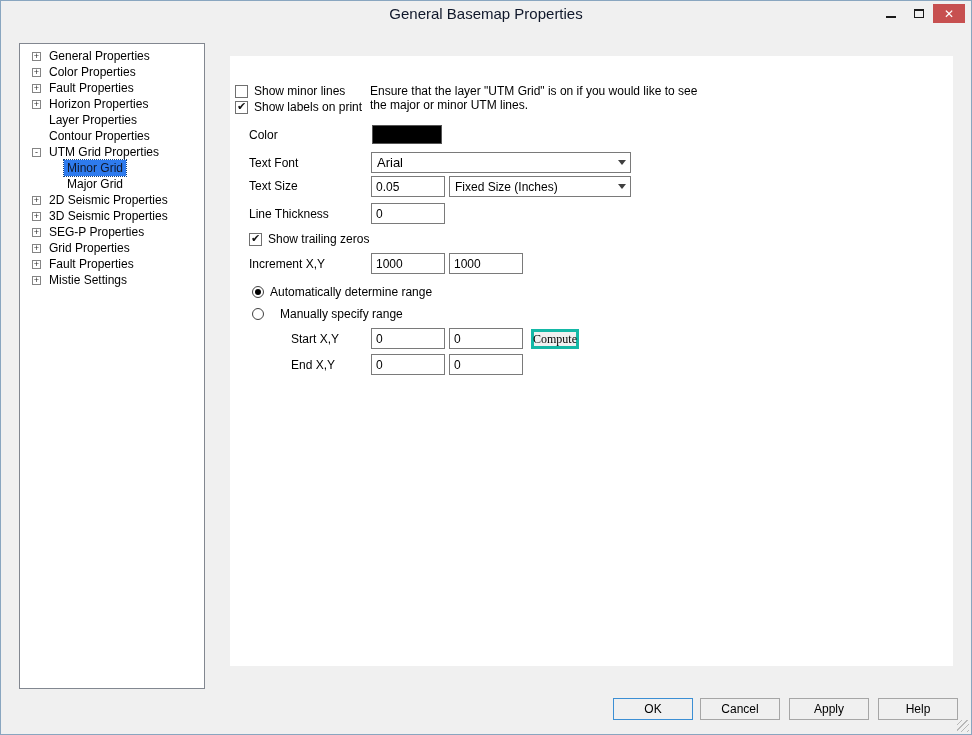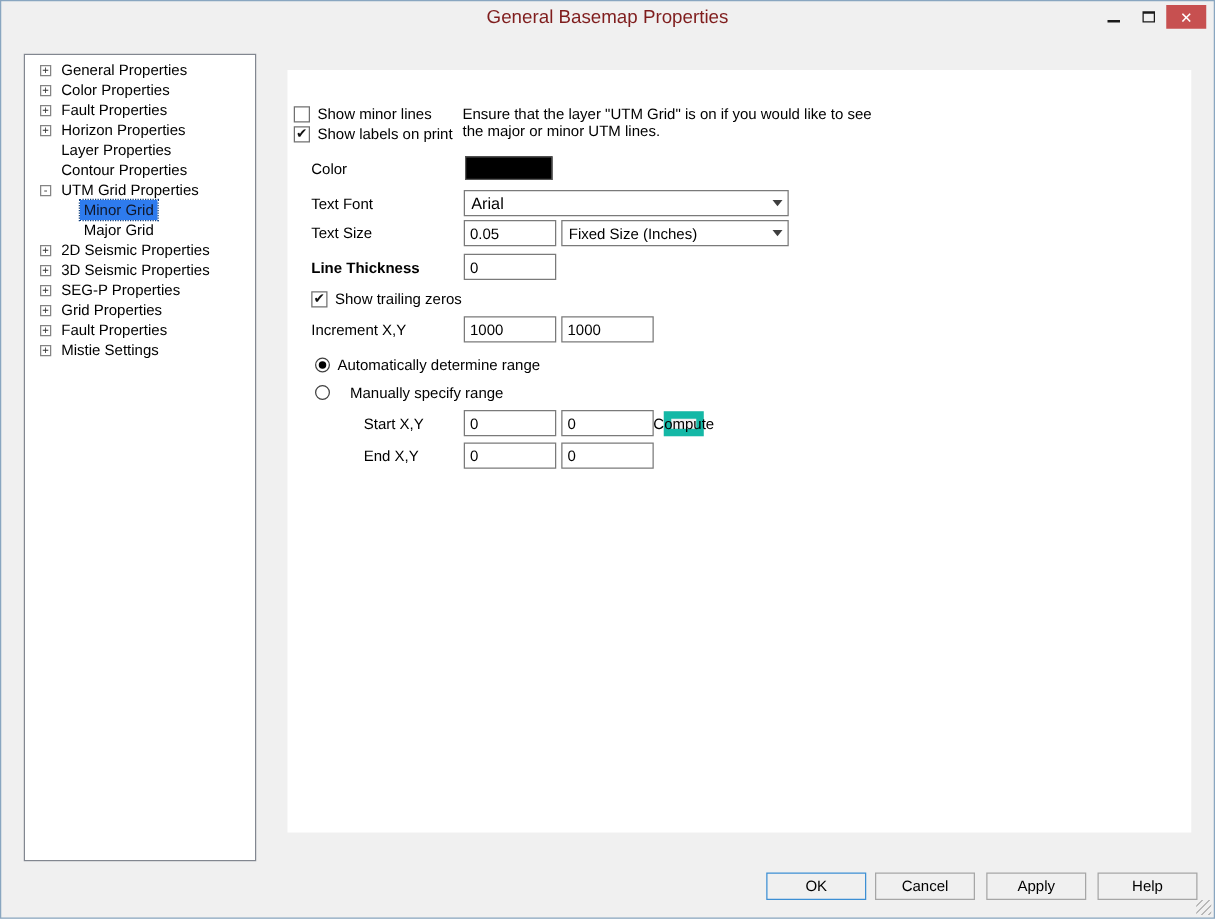--- a/index.html
+++ b/index.html
@@ -2,21 +2,21 @@
 <html><head>
 <meta charset="utf-8">
 <style>
   * { margin:0; padding:0; box-sizing:border-box; }
   html,body { width:972px; height:735px; }
   body { font-family:"Liberation Sans", sans-serif; font-size:12px; color:#000; background:#fff; }
   .window { position:absolute; left:0; top:0; width:972px; height:735px; background:#f0f0f0; border:1px solid #89a6c0; overflow:hidden; }
 
   
   .titlebar { position:absolute; left:0; top:0; right:0; height:28px; }
-  .title { text-align:center; line-height:26px; font-size:15px; color:#7f1d1d; }
+  .title { text-align:center; line-height:26px; font-size:15px; color:#0f172a; }
   .win-controls { position:absolute; right:6px; top:3px; display:flex; align-items:center; }
   .win-btn { width:28px; height:19px; display:flex; align-items:center; justify-content:center; cursor:default; }
   .min-glyph { width:10px; height:2px; background:#1a1a1a; margin-top:6px; }
   .max-glyph { width:10px; height:9px; border:1px solid #1a1a1a; border-top-width:2px; background:transparent; }
   .close-btn { width:32px; background:#c75050; }
   .close-glyph { color:#fff; font-size:12px; line-height:1; }
 
   
   .tree-panel { position:absolute; left:18px; top:42px; width:186px; height:646px; background:#fff; border:1px solid #828790; padding-top:4px; overflow:hidden; }
   .tree-row { height:16px; display:flex; align-items:center; white-space:nowrap; }
@@ -40,21 +40,21 @@
   .combo .combo-value { flex:1; overflow:hidden; white-space:nowrap; }
   .combo .arrow { width:17px; height:100%; display:flex; align-items:center; justify-content:center; }
   .combo .arrow::after { content:""; border-left:4px solid transparent; border-right:4px solid transparent; border-top:5px solid #3f3f3f; }
   .font-combo .combo-value { font-size:13px; }
   .swatch { position:absolute; background:#000; border:1px solid #555; }
   .info-text { line-height:14px; }
 
   
   .btn { position:absolute; width:80px; height:22px; background:#f0f0f0; border:1px solid #a6a6a6; font-family:"Liberation Sans", sans-serif; font-size:12px; display:flex; align-items:center; justify-content:center; }
   .btn.default { border-color:#3c8fd4; }
-  .btn-compute { position:absolute; width:32px; height:20px; background:#f0f0f0; border:6px solid #14b8a6; font-size:12px; display:flex; align-items:center; justify-content:center; }
+  .btn-compute { position:absolute; width:48px; height:20px; background:#f0f0f0; border:3px solid #14b8a6; font-size:12px; display:flex; align-items:center; justify-content:center;font-family:Liberation Serif, serif; }
 
   .resize-grip { position:absolute; right:2px; bottom:2px; width:12px; height:12px;
     background:repeating-linear-gradient(135deg, transparent 0 3px, #b8b8b8 3px 4px); }
 </style>
 </head>
 <body>
 
 <div class="window">
 
   <div class="titlebar">
@@ -158,21 +158,21 @@
       <span class="arrow"></span>
     </div>
 
     <div class="abs lbl" style="left:19px; top:123px;">Text Size</div>
     <input class="field" style="left: 141px; top: 120px; width: 74px;" value="0.05">
     <div class="combo" style="left:219px; top:120px; width:182px;">
       <span class="combo-value">Fixed Size (Inches)</span>
       <span class="arrow"></span>
     </div>
 
-    <div class="abs lbl" style="left:19px; top:151px;font-weight:bold;">Line Thickness</div>
+    <div class="abs lbl" style="left:19px; top:151px;">Line Thickness</div>
     <input class="field" style="left: 141px; top: 147px; width: 74px;" value="0">
 
     <div class="abs cbrow" style="left:19px; top:176px;">
       <span class="checkbox checked"></span>
       <span class="lbl">Show trailing zeros</span>
     </div>
 
     <div class="abs lbl" style="left:19px; top:201px;">Increment X,Y</div>
     <input class="field" style="left: 141px; top: 197px; width: 74px;" value="1000">
     <input class="field" style="left: 219px; top: 197px; width: 74px;" value="1000">

